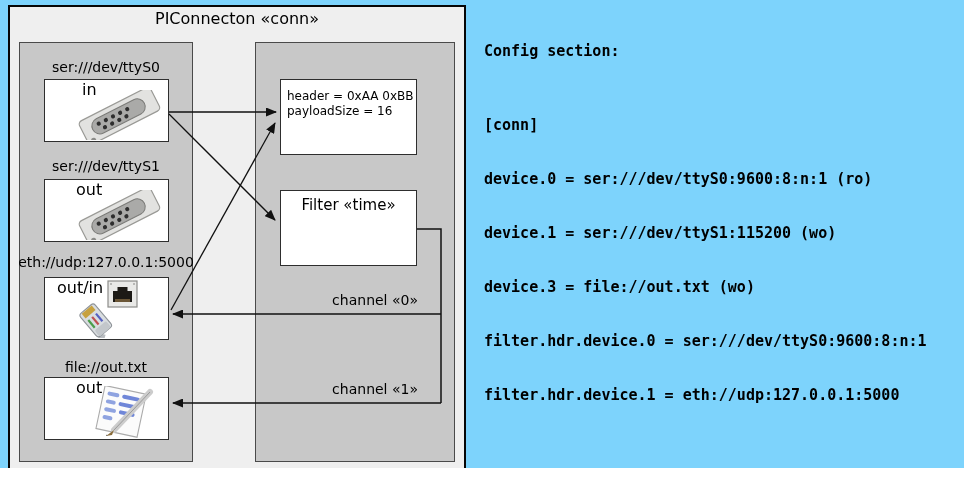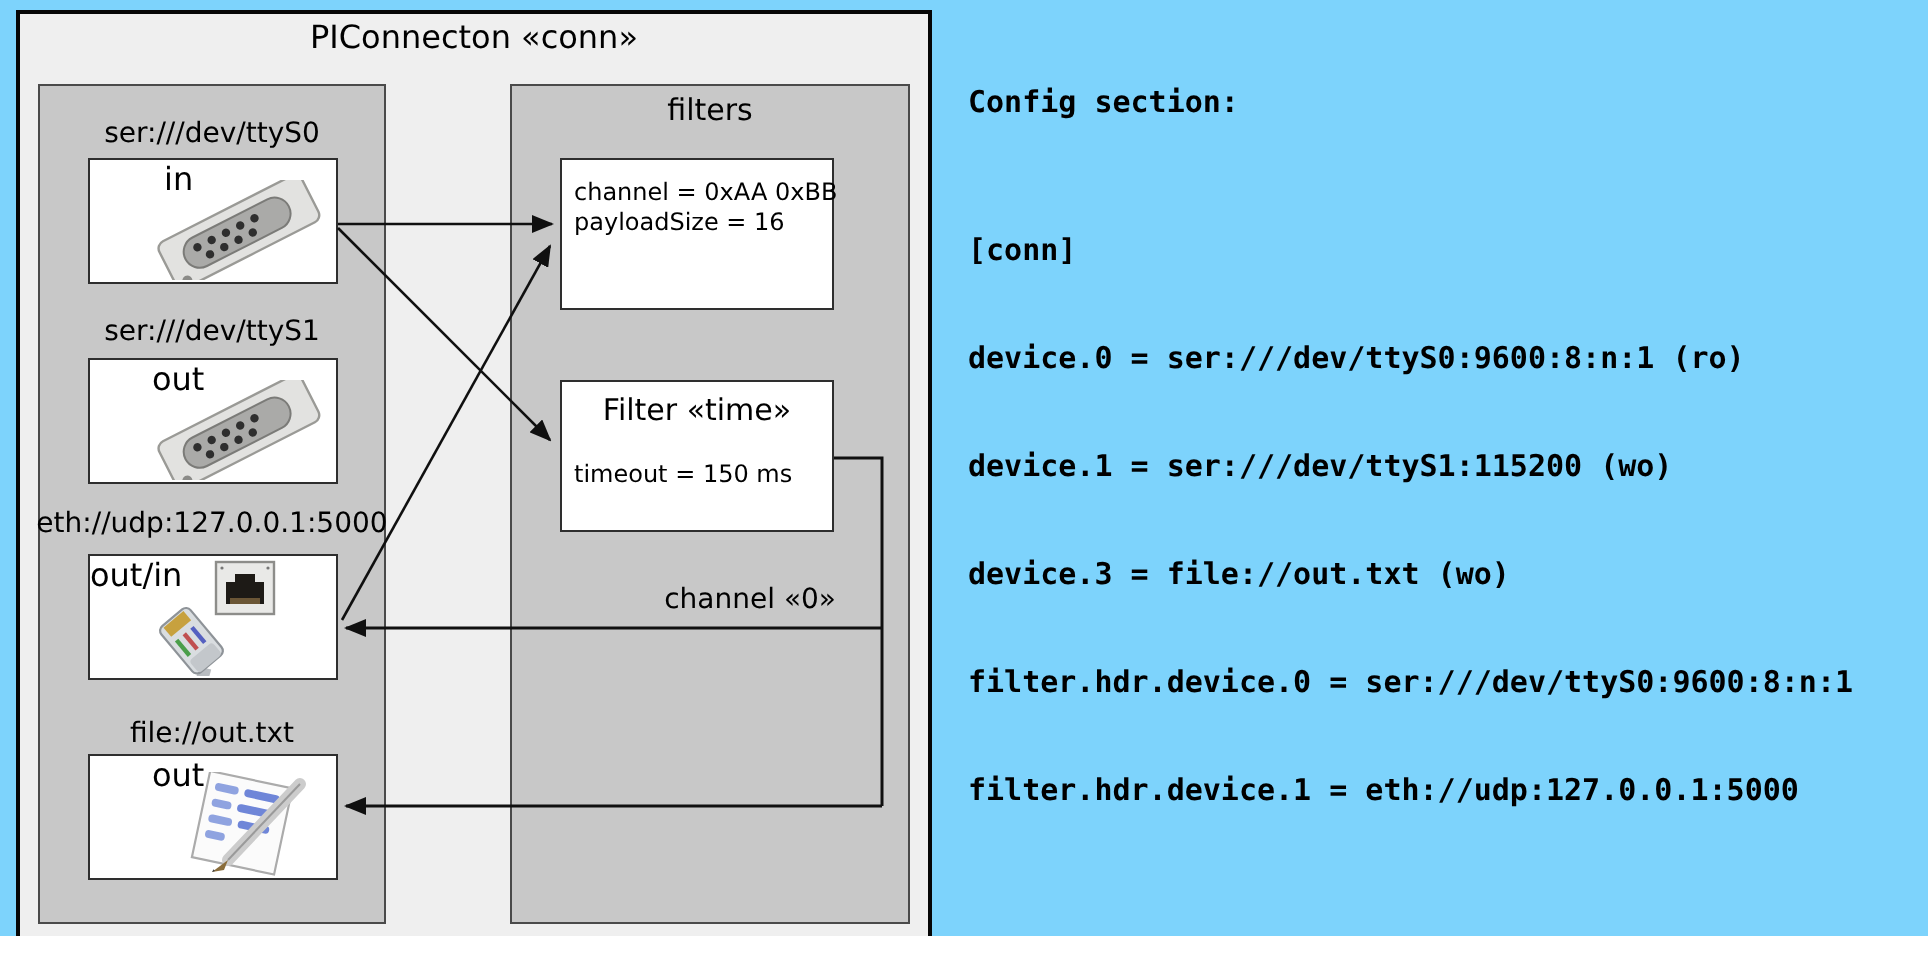--- a/index.html
+++ b/index.html
@@ -66,21 +66,20 @@
 <body>
 
 <div id="stage">
 
   <div class="abs outer"></div>
   <div class="abs diagram-title">PIConnecton «conn»</div>
 
   <div class="abs group devices-group"></div>
 
   <div class="abs group filters-group"></div>
-  <div class="abs filters-title">filters</div>
 
   <div class="abs dev-uri" style="top:59px">ser:///dev/ttyS0</div>
   <div class="abs node dev-box" style="top:79px">
     <span class="port" style="left:37px">in</span>
     <svg class="icon" style="right:3px;bottom:1px" width="92" height="50" viewBox="0 0 92 50">
       <g transform="rotate(-27 46 25)">
         <path d="M4,42 q-5,5 -5,12" stroke="#d2d2d2" stroke-width="6" fill="none"></path>
         <rect x="6" y="13" width="80" height="26" rx="4" fill="#e2e2e0" stroke="#9a9a96" stroke-width="1.2"></rect>
         <rect x="16" y="18" width="58" height="16" rx="8" fill="#aaaaa8" stroke="#7b7b78" stroke-width="1"></rect>
         <circle cx="24" cy="23.5" r="2.1" fill="#2e2e2e"></circle>
@@ -114,21 +113,21 @@
           <circle cx="36" cy="29.5" r="2.1" fill="#2e2e2e"></circle>
         <circle cx="44" cy="29.5" r="2.1" fill="#2e2e2e"></circle>
           <circle cx="52" cy="29.5" r="2.1" fill="#2e2e2e"></circle>
         <circle cx="12" cy="36" r="2.5" fill="#8b8b88"></circle>
       </g>
     </svg>
   </div>
 
   <div class="abs dev-uri" style="top:254px">eth://udp:127.0.0.1:5000</div>
   <div class="abs node dev-box" style="top:277px">
-    <span class="port" style="left:0">out/in</span>
+    <span class="port" style="left:12px">out/in</span>
     <svg class="icon" style="left:0;top:0" width="123" height="60" viewBox="0 0 123 60">
       <rect x="63" y="3" width="29" height="26" fill="#e9e9e7" stroke="#8d8d8a" stroke-width="1.2"></rect>
       <path d="M68,24 v-11 h4.5 v-4 h10 v4 h4.5 v11 z" fill="#1d1a16"></path>
       <rect x="70" y="21" width="15" height="3" fill="#6b5636"></rect>
       <circle cx="66" cy="6" r="0.8" fill="#777"></circle>
         <circle cx="89" cy="6" r="0.8" fill="#777"></circle>
       <g transform="rotate(-40 52 40)">
         <path d="M46,56 C38,62 26,64 18,61" stroke="#b9bdc1" stroke-width="6" fill="none"></path>
         <rect x="40" y="26" width="19" height="30" rx="3" fill="#d9dde0" stroke="#8e9398" stroke-width="1.1"></rect>
         <rect x="43" y="27" width="13" height="6" fill="#c7a13e"></rect>
@@ -157,30 +156,30 @@
       <g>
         <path d="M62,6 L26,44" stroke="#cccccc" stroke-width="6" stroke-linecap="round"></path>
         <path d="M62,6 L26,44" stroke="#9a9a9a" stroke-width="1"></path>
         <polygon points="26,44 18,50 24,49" fill="#8a6d3b"></polygon>
         <polygon points="19.5,49.5 18,50 18.8,48.6" fill="#3a3a3a"></polygon>
       </g>
     </svg>
   </div>
 
   <div class="abs node filter-box" style="top:79px">
-    <div class="filter-prop first">channel = 0xAA 0xBB</div>
+    <div class="filter-prop first">header = 0xAA 0xBB</div>
     <div class="filter-prop">payloadSize = 16</div>
   </div>
 
   <div class="abs node filter-box" style="top:190px">
     <div class="filter-title">Filter «time»</div>
-    <div class="filter-prop lone">timeout = 150 ms</div>
   </div>
 
   <div class="abs chan-label" style="top:292px">channel «0»</div>
+  <div class="abs chan-label" style="top:381px">channel «1»</div>
 
   <svg class="overlay" width="964" height="484" viewBox="0 0 964 484">
     <defs>
       <marker id="arr" markerUnits="userSpaceOnUse" markerWidth="11" markerHeight="9" refX="10" refY="4.5" orient="auto">
         <path d="M0,0 L11,4.5 L0,9 z" fill="#101010"></path>
       </marker>
     </defs>
     <line x1="169" y1="112" x2="276" y2="112" stroke="#101010" stroke-width="1.3" marker-end="url(#arr)"></line>
     <line x1="169" y1="114" x2="275" y2="220" stroke="#101010" stroke-width="1.3" marker-end="url(#arr)"></line>
     <line x1="171" y1="310" x2="275" y2="123" stroke="#101010" stroke-width="1.3" marker-end="url(#arr)"></line>

